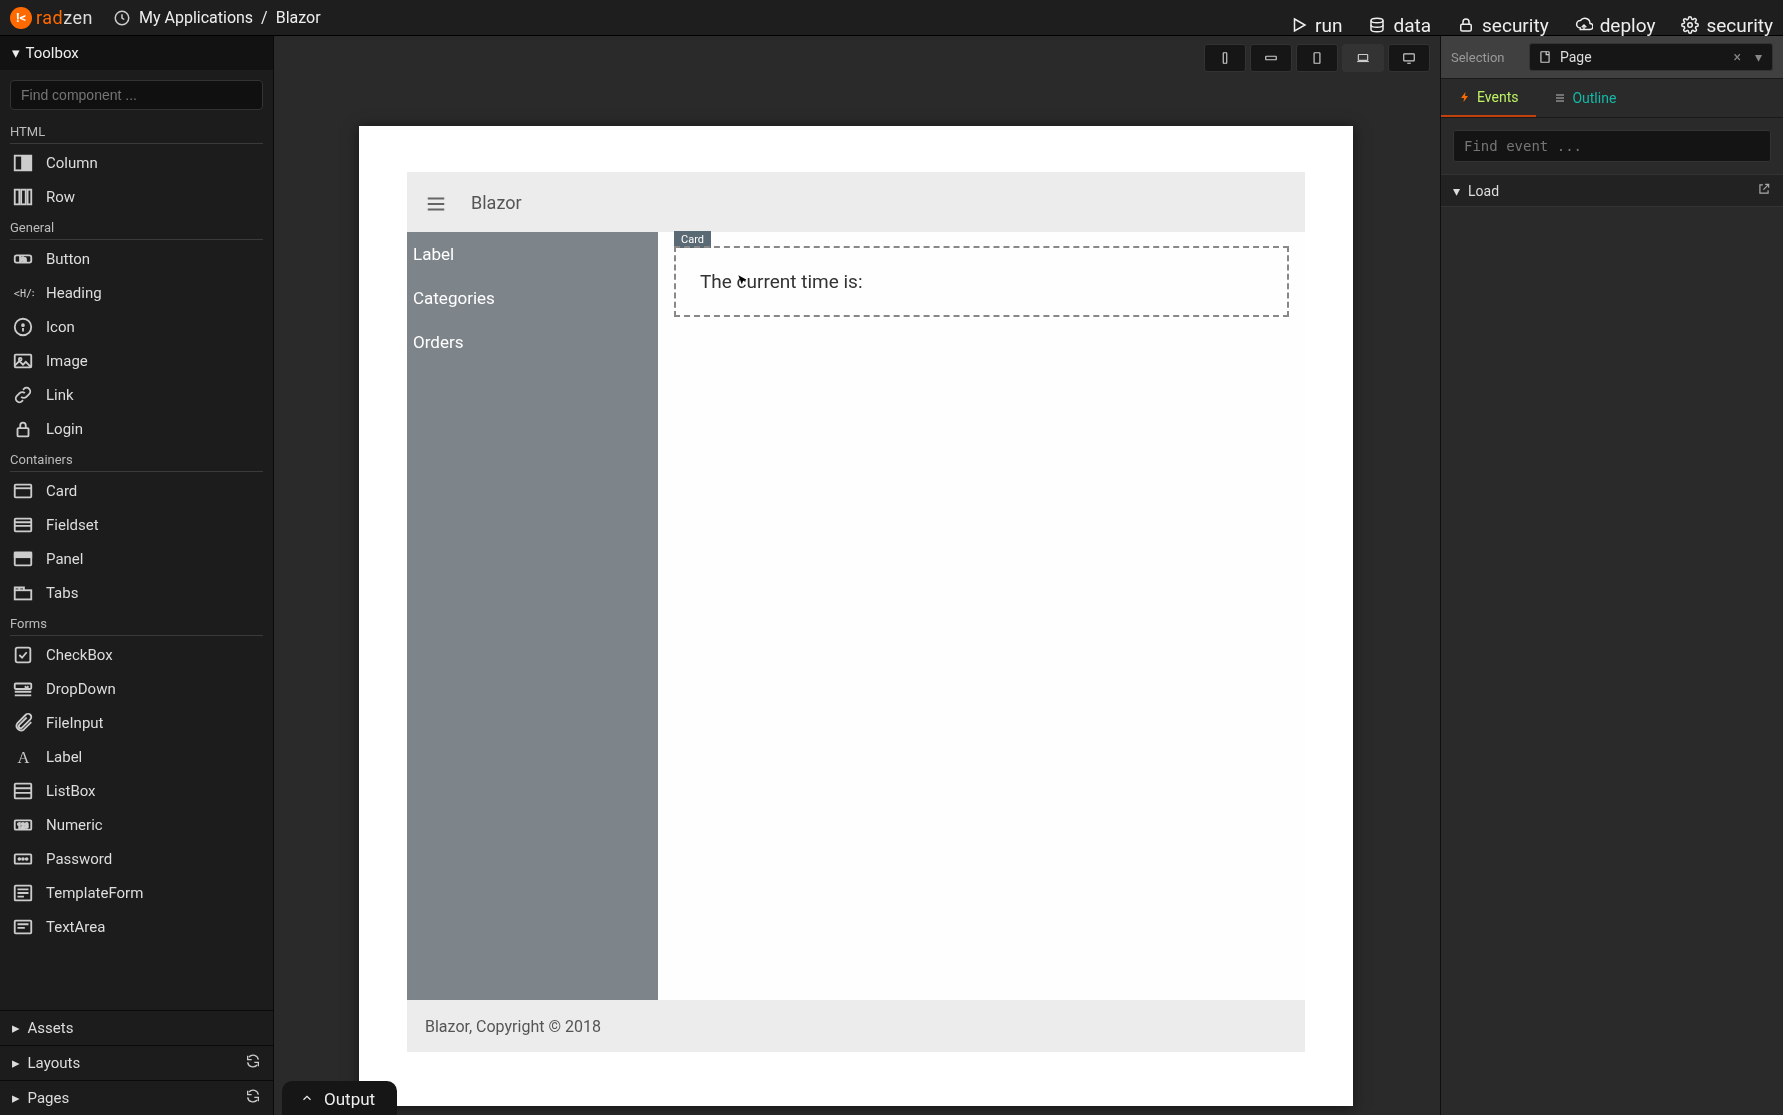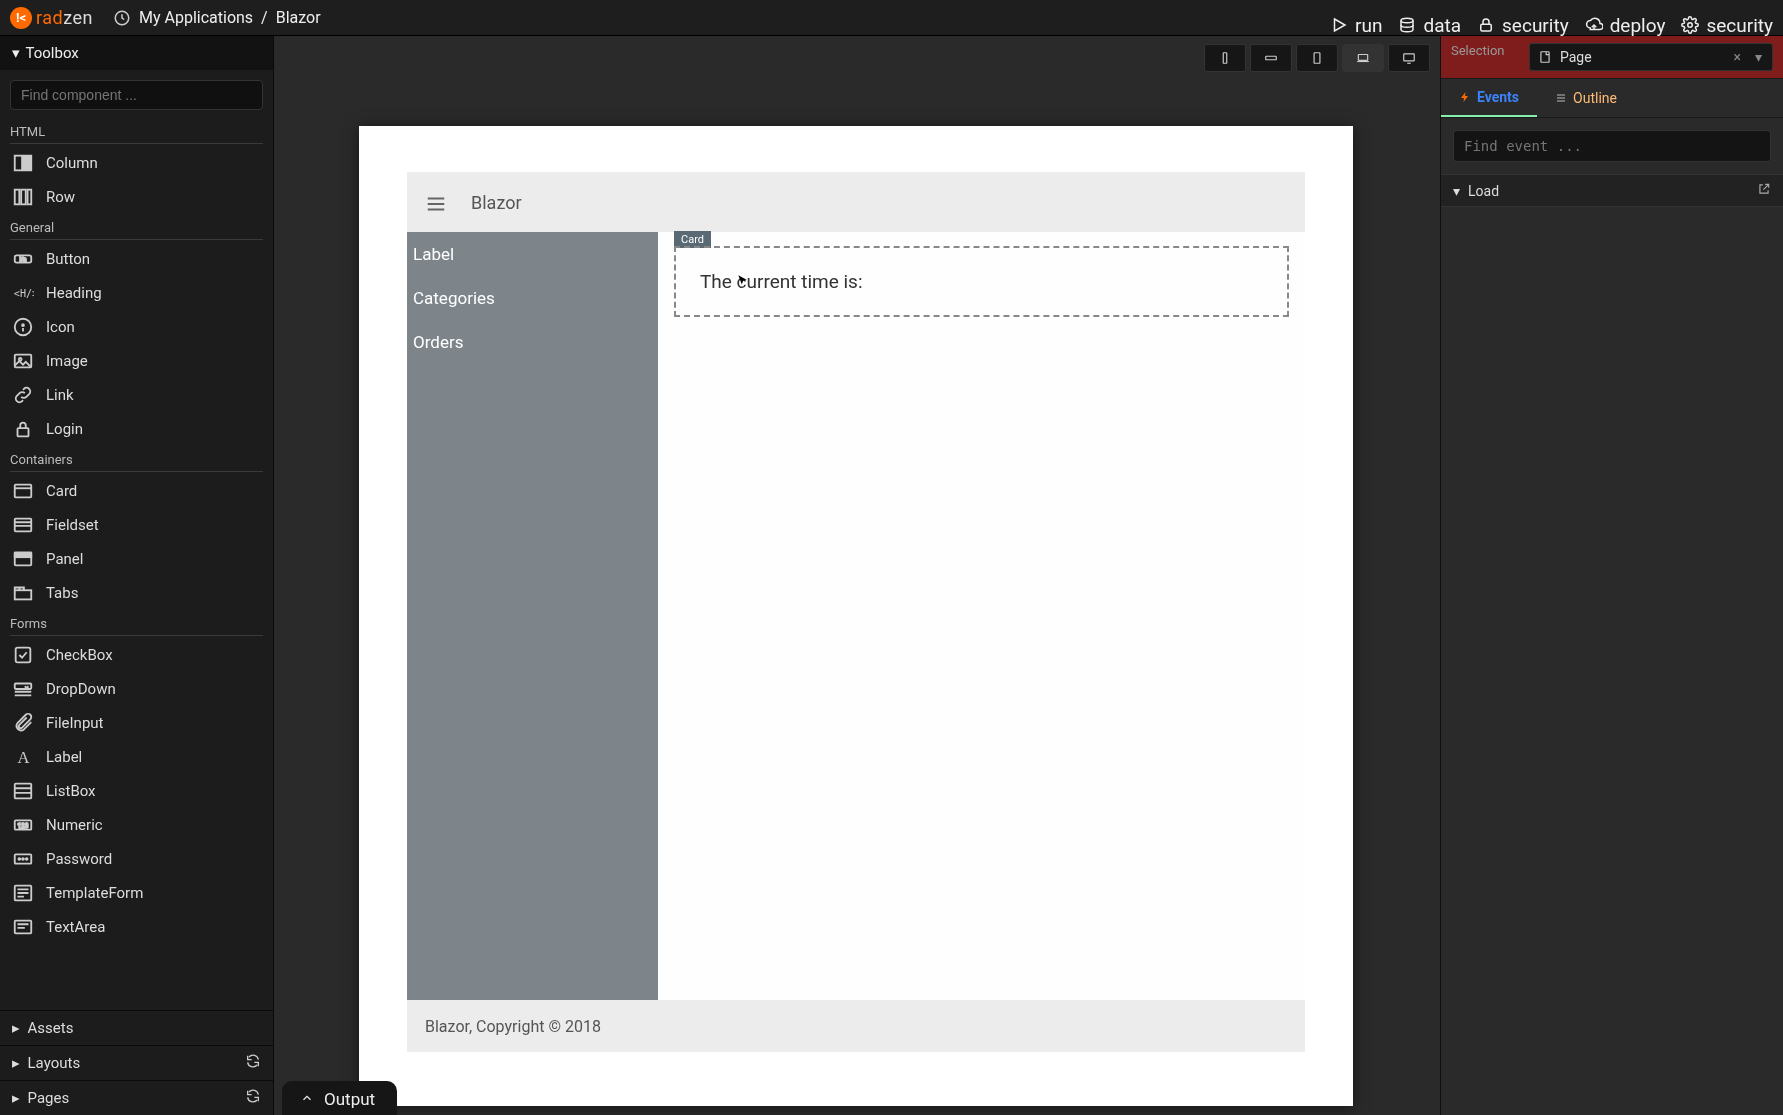--- a/index.html
+++ b/index.html
@@ -45,21 +45,21 @@
     color: #eee;
     font-size: 16px;
   }
   .breadcrumb-icon {
     width: 18px; height: 18px;
     display: inline-block;
   }
   .topbar-spacer { flex: 1; }
   .topbar-actions {
     display: flex;
-    gap: 16px;
+    gap: 26px;
     align-items: center;
     font-size: 19px;
     color: #eee;
     margin-top: 15px;
   }
   .topbar-action {
     display: flex;
     align-items: center;
     gap: 7px;
     cursor: pointer;
@@ -258,23 +258,24 @@
   
   .right-sidebar {
     width: 343px;
     background: #2a2a2a;
     display: flex;
     flex-direction: column;
     border-left: 1px solid #0f0f0f;
   }
   .sel-row {
     display: flex;
+    align-items: center;
     padding: 7px 10px;
     gap: 8px;
-    background: #7f1d1d;
+    background: #404040;
     border-bottom: 1px solid #1a1a1a;
   }
   .sel-label { font-size: 13px; color: #999; flex: 0 0 70px; }
   .sel-chip {
     flex: 1;
     background: #161616;
     border: 1px solid #333;
     border-radius: 3px;
     height: 28px;
     display: flex;
@@ -291,26 +292,25 @@
     display: flex;
     border-bottom: 1px solid #1a1a1a;
   }
   .rtab {
     padding: 10px 18px;
     font-size: 14px;
     display: flex;
     align-items: center;
     gap: 6px;
     cursor: pointer;
-    color: #fdba74;
+    color: #14b8a6;
   }
   .rtab.active {
-    color: #3b82f6;
-    border-bottom: 2px solid #86efac;
-    font-weight: bold;
+    color: #bef264;
+    border-bottom: 2px solid #c2410c;
   }
   .event-search {
     padding: 12px;
   }
   .event-search input {
     width: 100%;
     background: #141414;
     border: 1px solid #333;
     border-radius: 3px;
     padding: 7px 10px;

